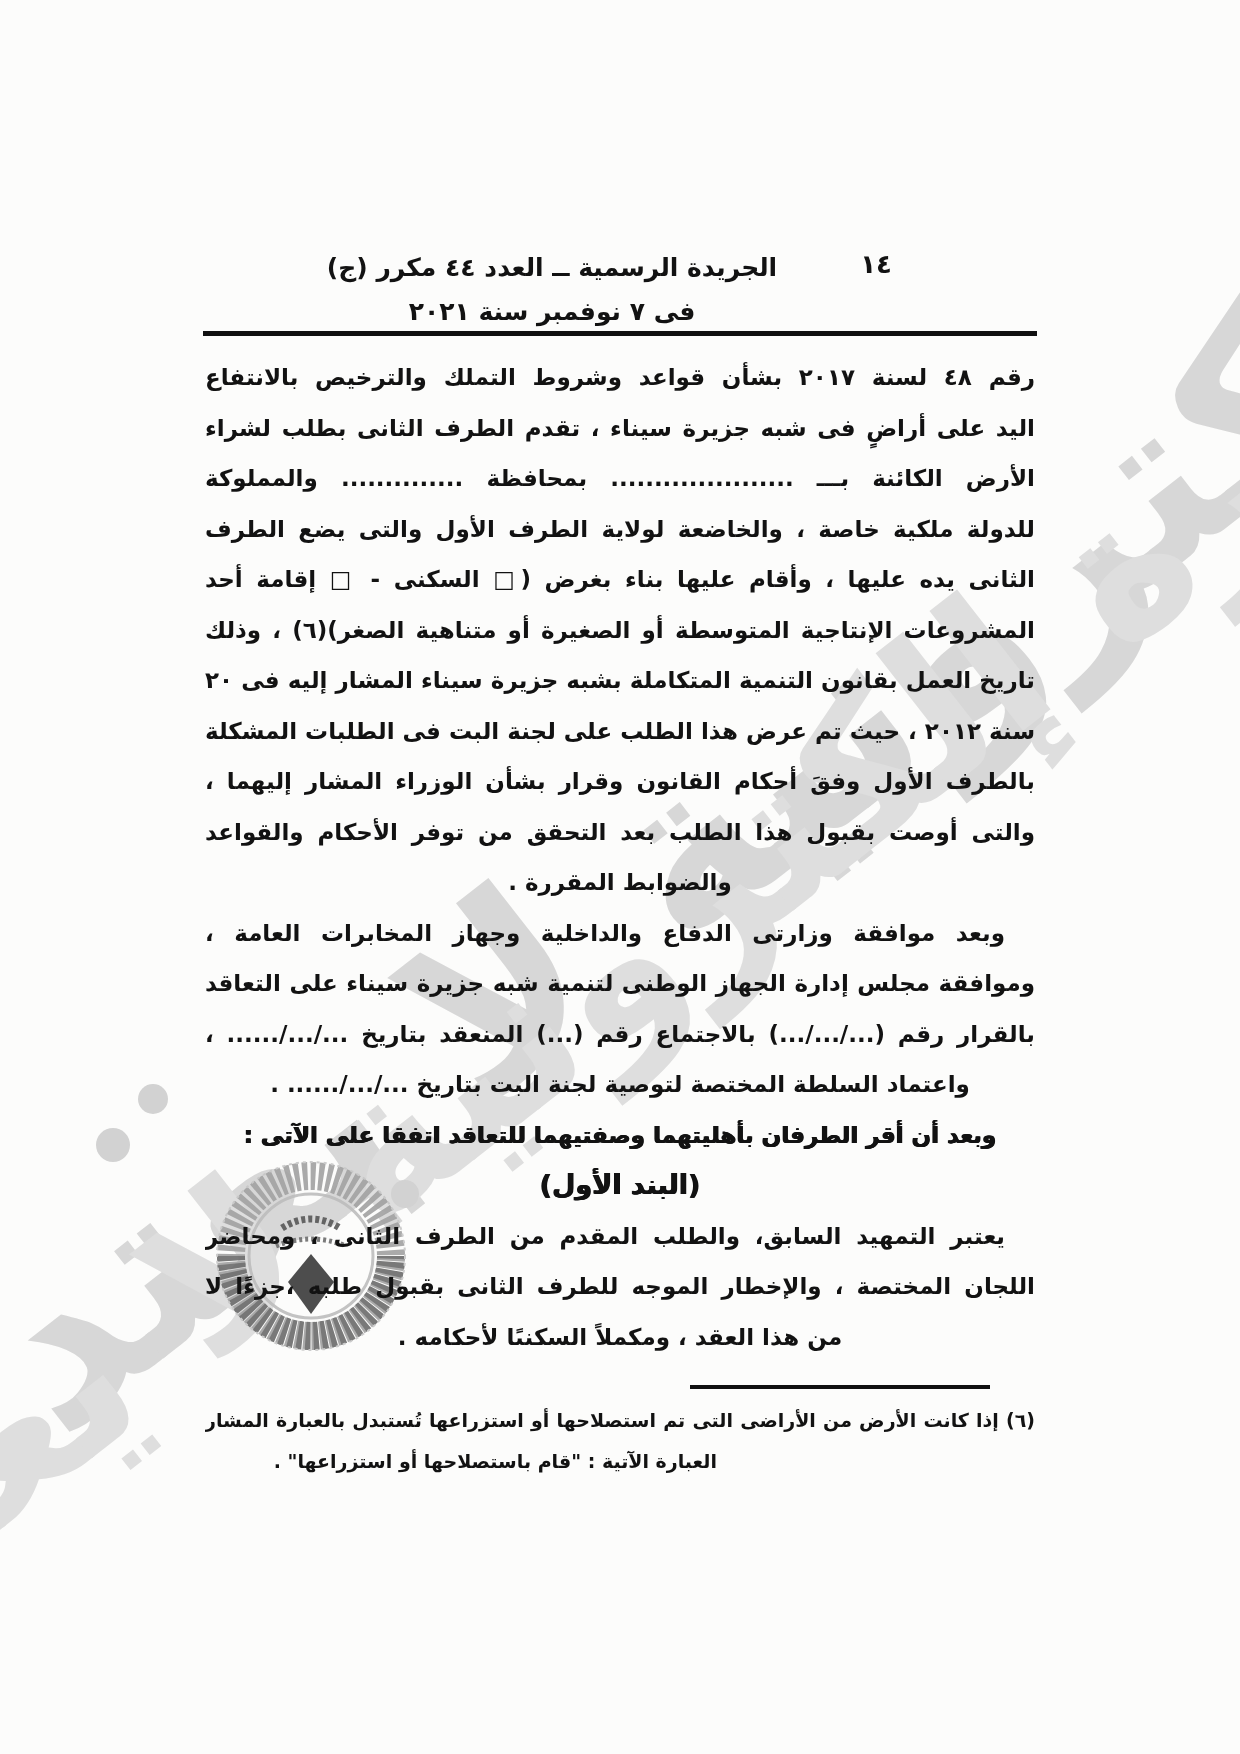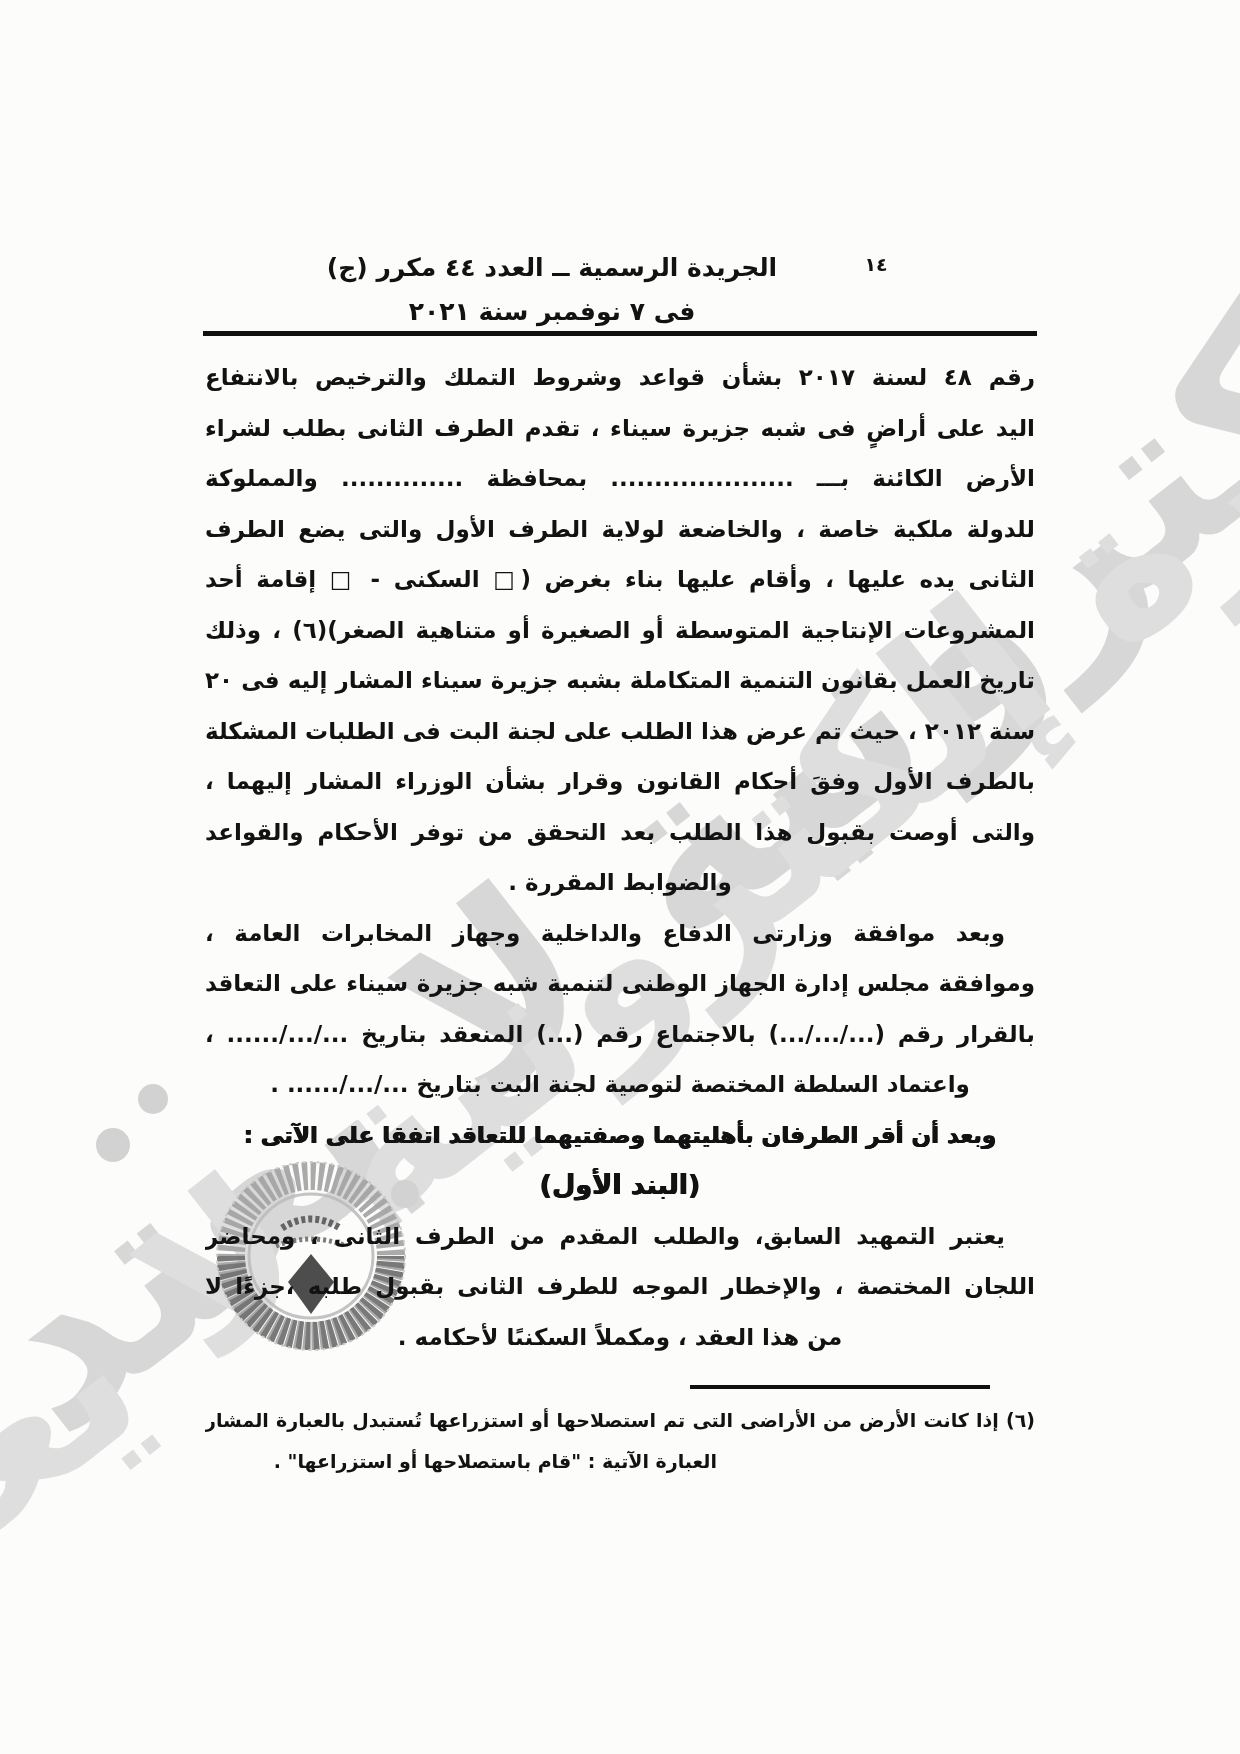--- a/index.html
+++ b/index.html
@@ -21,21 +21,21 @@
   .dot2{left:391px;top:1180px;width:28px;height:28px;}
   .dot3{left:96px;top:1128px;width:34px;height:34px;}
   .seal{position:absolute;left:200px;top:1150px;opacity:.9;}
   
   .header-title{
     position:absolute;z-index:2;top:246px;left:302px;width:500px;
     text-align:center;font-size:25px;font-weight:bold;line-height:44px;
   }
   .page-num{
     position:absolute;z-index:2;top:246px;left:848px;width:56px;
-    text-align:center;font-size:19px;font-weight:bold;line-height:36px;
+    text-align:center;font-size:26px;font-weight:bold;line-height:36px;
   }
   .header-rule{
     position:absolute;z-index:2;top:331px;left:203px;width:834px;height:5px;
     background:#101010;
   }
   
   .body-text{
     position:absolute;z-index:1;top:352px;left:205px;width:830px;
     font-size:23px;font-weight:bold;direction:rtl;
   }

